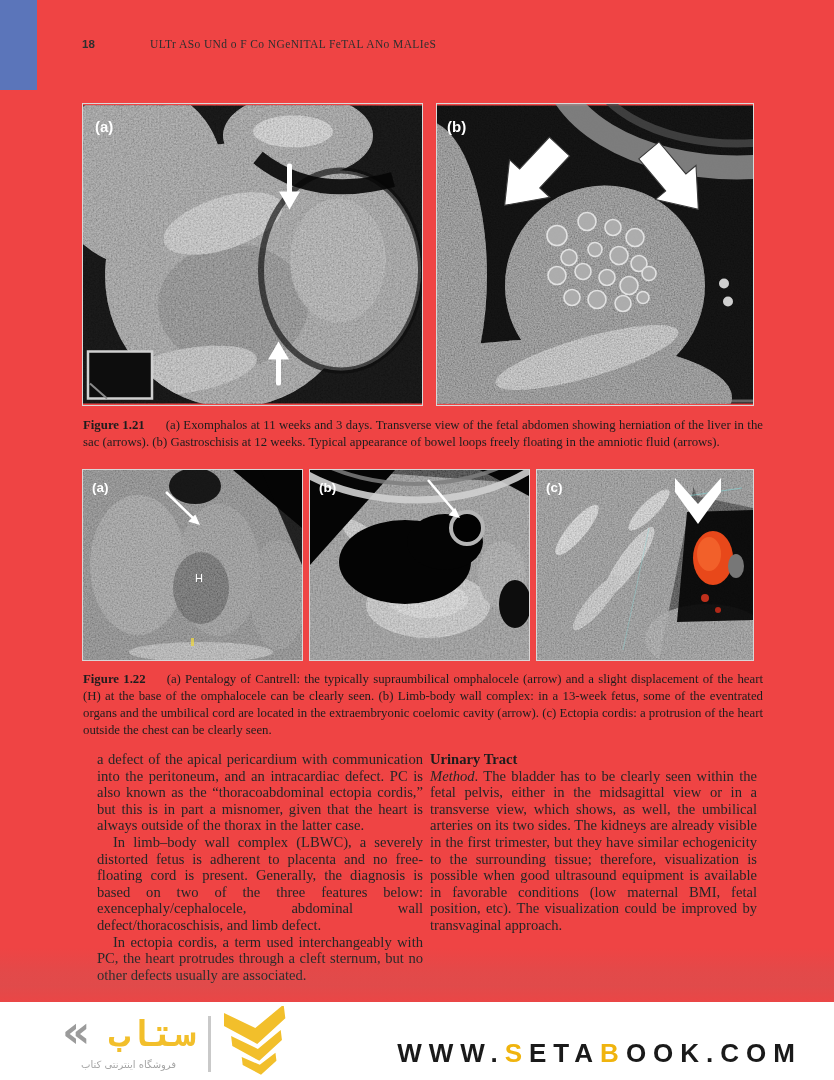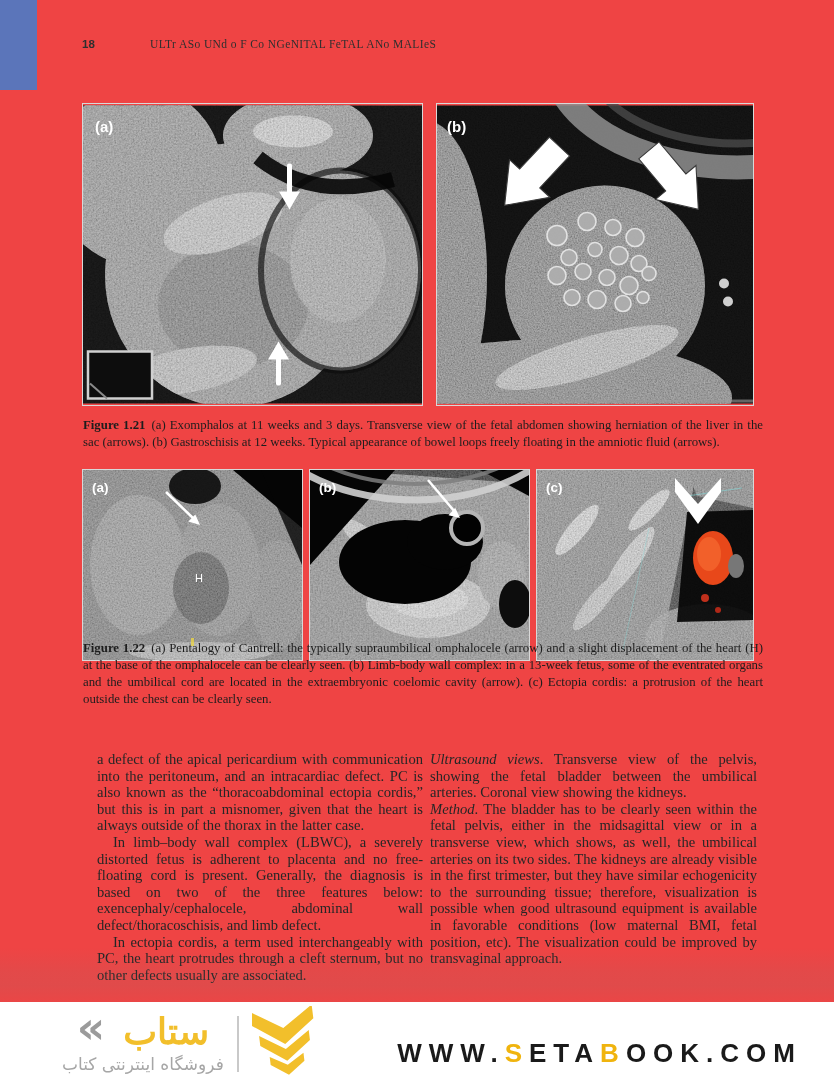--- a/index.html
+++ b/index.html
@@ -16,45 +16,45 @@
   .fig121{position:absolute;left:83px;top:104px;width:670px;height:301px;display:flex;gap:15px;}
   .fig122{position:absolute;left:83px;top:470px;width:670px;height:190px;display:flex;gap:8px;}
   .panel{position:relative;height:100%;outline:1px solid #d8d8d8;}
   .panel svg{display:block;width:100%;height:100%;}
   .pa{width:339px;} .pb{width:316px;}
   .p22a{width:219px;} .p22b{width:219px;} .p22c{width:216px;}
   .plabel{font-family:"Liberation Sans",sans-serif;font-weight:700;fill:#ffffff;}
   
   .cap{position:absolute;left:83px;width:680px;font-size:12.8px;line-height:17px;
        text-align:justify;color:#1d1d1d;}
-  .cap121{top:417px;} .cap122{top:640px;}
-  .cap .lbl{font-weight:700;padding-right:6px;margin-top:32px;}
+  .cap121{top:417px;} .cap122{top:671px;}
+  .cap .lbl{font-weight:700;padding-right:21px;margin-top:32px;}
   
   .columns{position:absolute;left:97px;top:751px;width:660px;height:249px;overflow:hidden;}
   .colL{position:absolute;left:0;top:0;width:326px;}
   .colR{position:absolute;left:333px;top:0;width:327px;}
   .columns p{margin:0;font-size:14.6px;line-height:16.6px;text-align:justify;color:#262626;font-family:Liberation Serif, serif;}
   .columns h3{margin:0;font-size:14.6px;line-height:16.6px;font-weight:700;color:#1c1c1c;}
   .indent{text-indent:16px;}
   .gap-top{margin-top:16.6px;}
   .lead{font-style:italic;}
   
   .fadeband{position:absolute;left:0;top:948px;width:834px;height:54px;pointer-events:none;
             background:linear-gradient(180deg,rgba(120,120,120,0) 0%,rgba(120,120,120,.10) 45%,
                         rgba(120,120,120,.12) 70%,rgba(120,120,120,.04) 100%);}
   
   .footer{position:absolute;left:0;top:1002px;width:834px;height:78px;background:#fff;}
   .logo{position:absolute;left:62px;top:4px;display:flex;align-items:center;}
   .logo-text{display:flex;flex-direction:column;align-items:center;}
   .logo-row{display:flex;align-items:center;direction:ltr;}
   .guillemet{font-family:"DejaVu Sans",sans-serif;font-size:44px;font-weight:700;color:#9b9b9b;
              line-height:.85;transform:translateY(-5px);margin-right:1px;}
-  .wordmark{font-family:Liberation Serif, serif;font-size:36px;font-weight:700;color:#f2bf2b;
+  .wordmark{font-family:Liberation Mono, monospace;font-size:36px;font-weight:700;color:#f2bf2b;
             line-height:1;direction:rtl;margin-left:17px;}
-  .tagline{font-family:"DejaVu Sans",sans-serif;font-size:17px;color:#a6a6a6;margin-top:3px;direction:rtl;}
+  .tagline{font-family:"DejaVu Sans",sans-serif;font-size:10px;color:#a6a6a6;margin-top:3px;direction:rtl;}
   .divider{width:2.5px;height:56px;background:#c9c9c9;margin:0 13px;}
   .store-line{position:absolute;right:20px;top:2px;font-family:"DejaVu Sans",sans-serif;
               font-size:21px;font-weight:700;color:#111;direction:rtl;}
   .url{position:absolute;right:32px;top:36px;font-family:"Liberation Sans",sans-serif;
        font-size:26px;font-weight:700;letter-spacing:7px;color:#1a1a1a;white-space:nowrap;}
   .url .gold{color:#f0b40e;}
 </style>
 </head>
 <body>
 
@@ -279,21 +279,21 @@
     <span class="lbl">Figure 1.22</span><span>(a) Pentalogy of Cantrell: the typically supraumbilical omphalocele (arrow) and a slight displacement of the heart (H) at the base of the omphalocele can be clearly seen. (b) Limb-body wall complex: in a 13-week fetus, some of the eventrated organs and the umbilical cord are located in the extraembryonic coelomic cavity (arrow). (c) Ectopia cordis: a protrusion of the heart outside the chest can be clearly seen.</span>
   </div>
 
   <div class="columns">
     <div class="colL">
       <p>a defect of the apical pericardium with communication into the peritoneum, and an intracardiac defect. PC is also known as the “thoracoabdominal ectopia cordis,” but this is in part a misnomer, given that the heart is always outside of the thorax in the latter case.</p>
       <p class="indent">In limb–body wall complex (LBWC), a severely distorted fetus is adherent to placenta and no free-floating cord is present. Generally, the diagnosis is based on two of the three features below: exencephaly/cephalocele, abdominal wall defect/thoracoschisis, and limb defect.</p>
       <p class="indent">In ectopia cordis, a term used interchangeably with PC, the heart protrudes through a cleft sternum, but no other defects usually are associated.</p>
     </div>
     <div class="colR">
-      <p><span class="lead">Ultrasound views</span><span>. Transverse view of the pelvis, showing the fetal bladder between the umbilical arteries. Coronal view showing the kidneys.</span></p>
+      <h3>Urinary Tract</h3>
       <p class="gap-top"><span class="lead">Method</span><span>. The bladder has to be clearly seen within the fetal pelvis, either in the midsagittal view or in a transverse view, which shows, as well, the umbilical arteries on its two sides. The kidneys are already visible in the first trimester, but they have similar echogenicity to the surrounding tissue; therefore, visualization is possible when good ultrasound equipment is available in favorable conditions (low maternal BMI, fetal position, etc). The visualization could be improved by transvaginal approach.</span></p>
     </div>
   </div>
 
   <div class="fadeband"></div>
 
   <div class="footer">
     <div class="logo">
       <div class="logo-text">
         <div class="logo-row">

